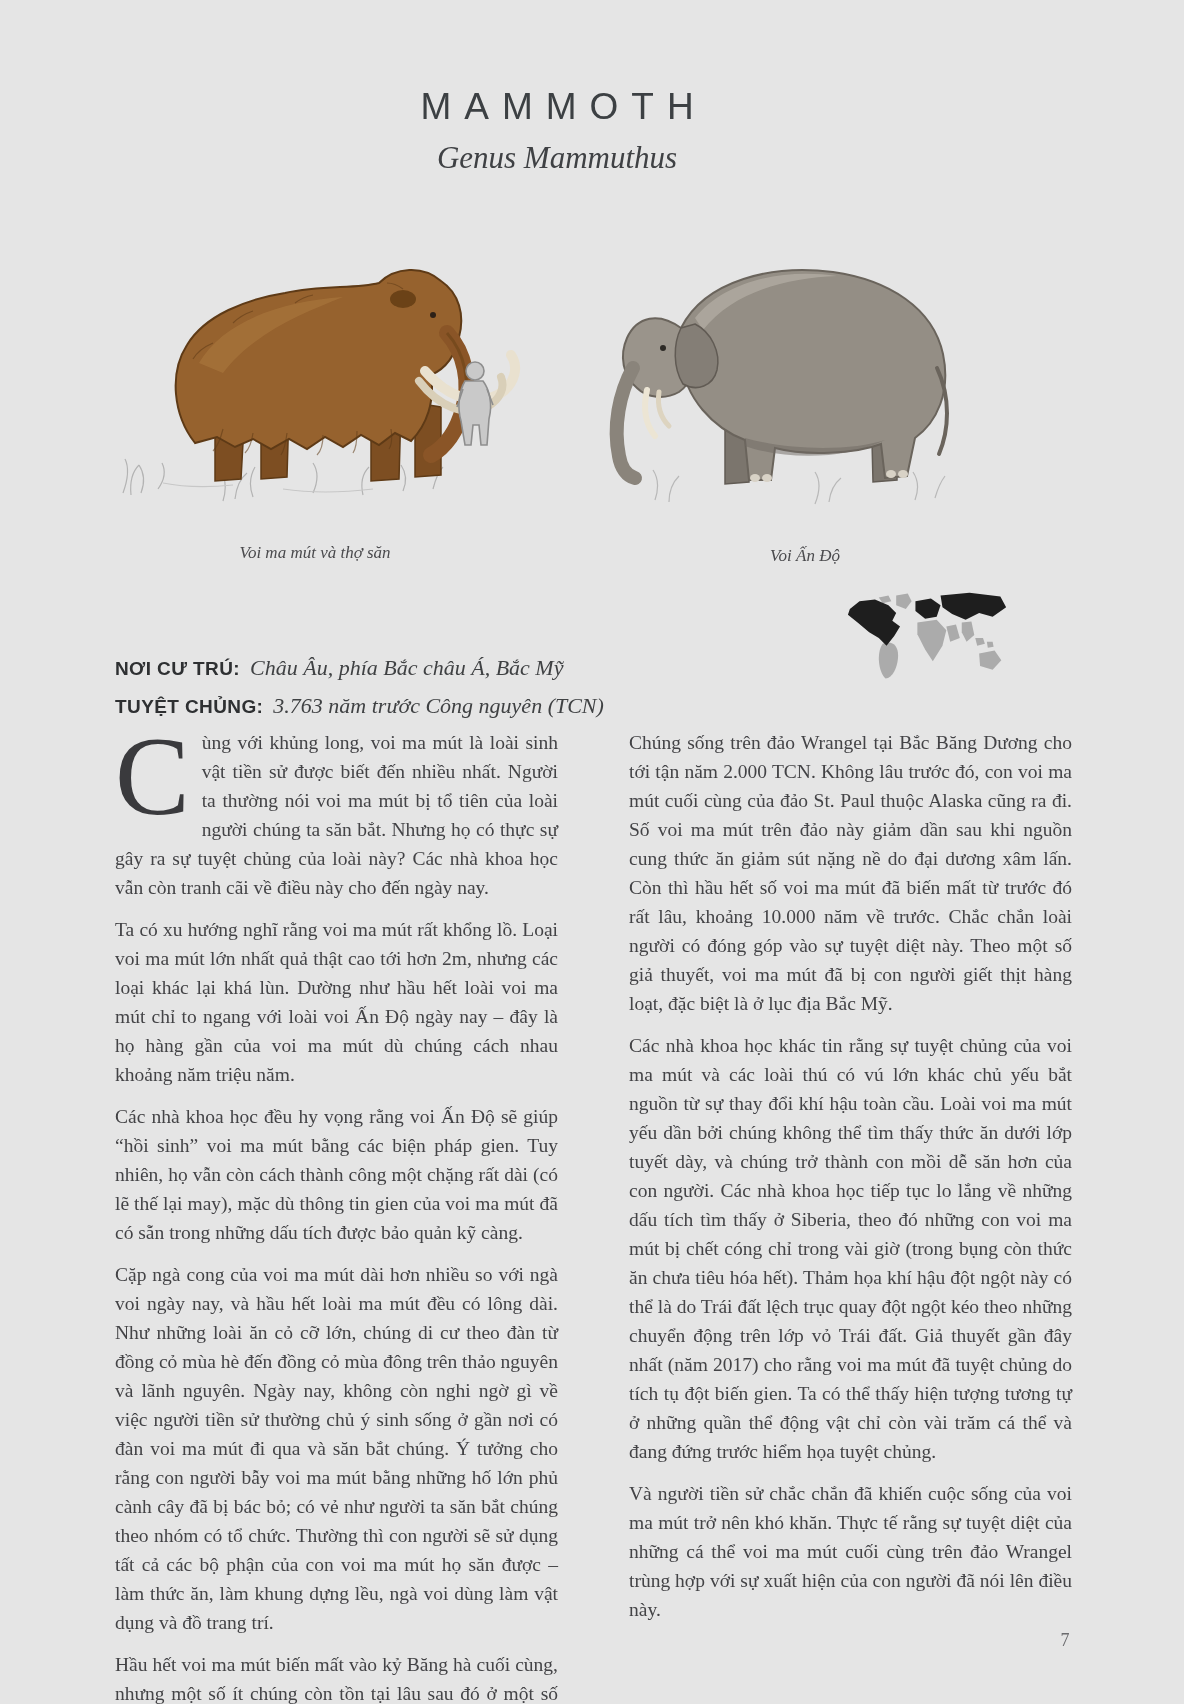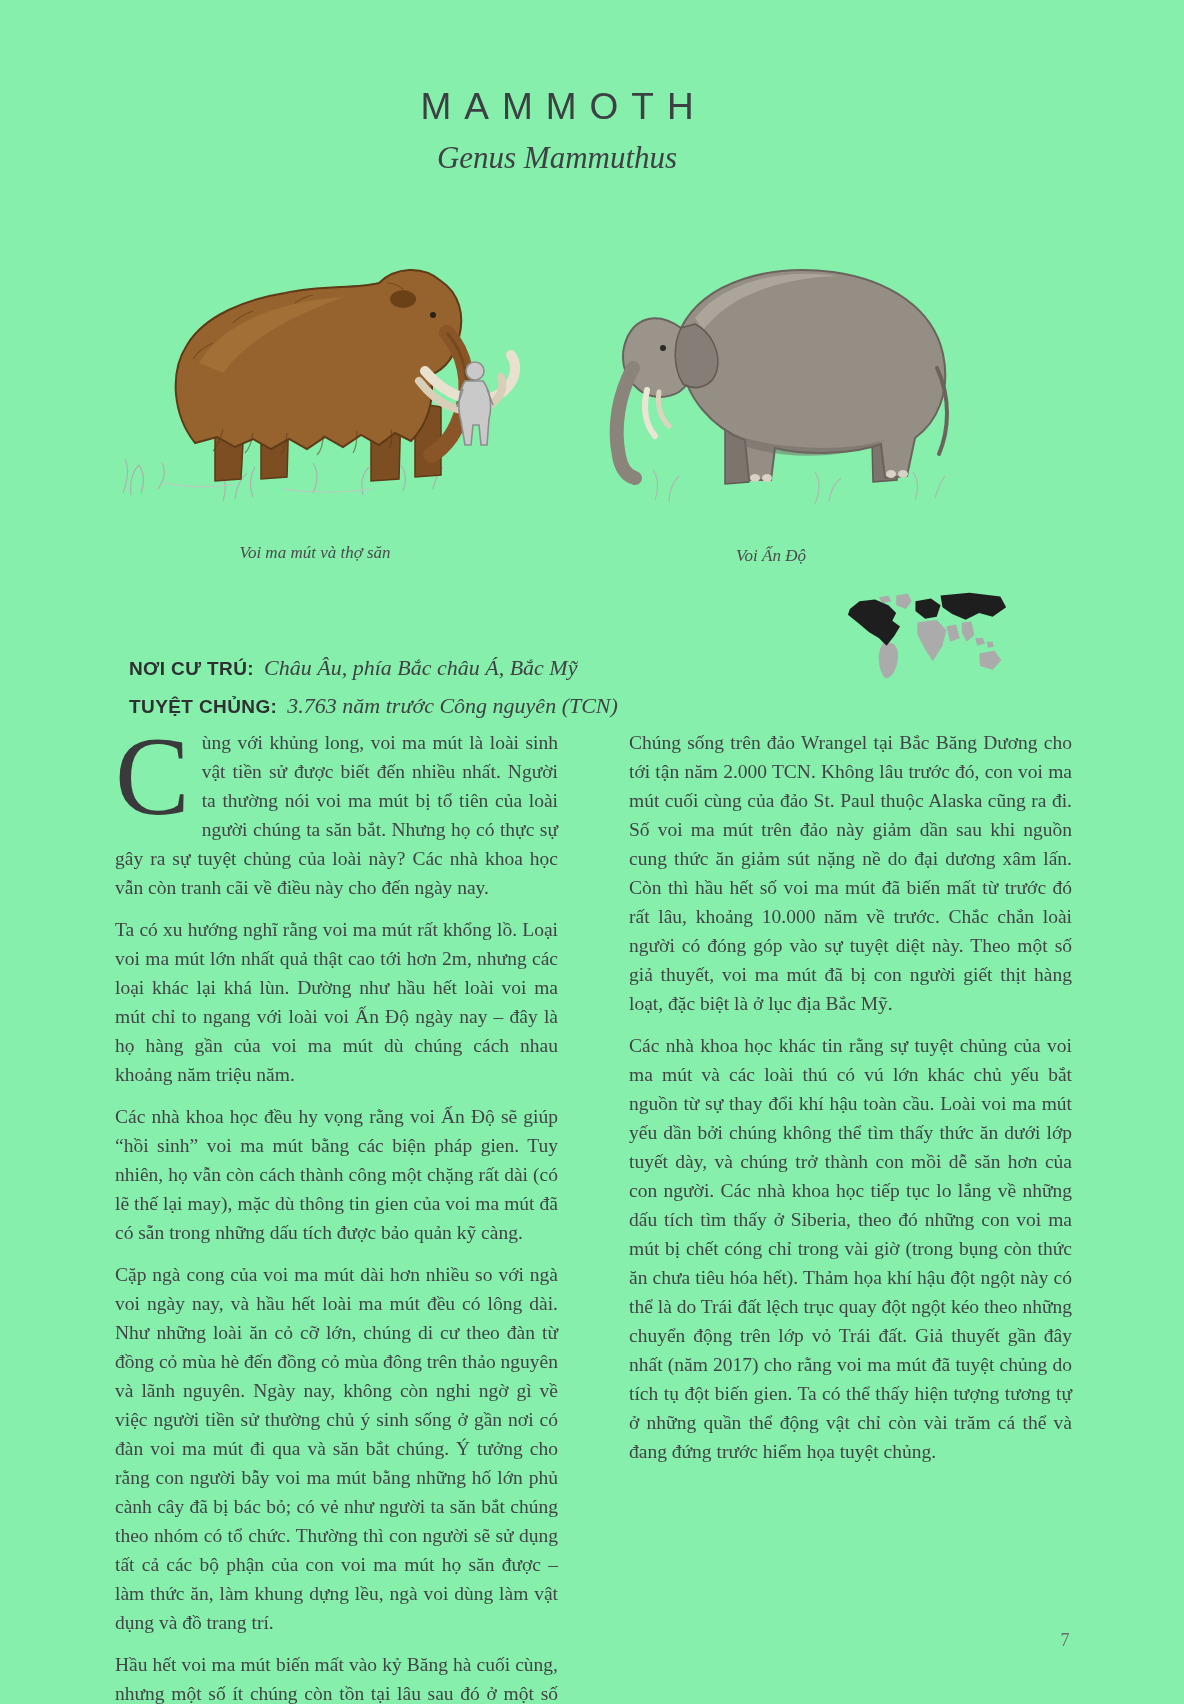--- a/index.html
+++ b/index.html
@@ -1,20 +1,20 @@
 <!DOCTYPE html>
 <html><head>
 <meta charset="utf-8">
 <style>
   * { margin:0; padding:0; box-sizing:border-box; }
   html,body { background:#ffffff; }
   .page {
     position:relative;
     width:1184px; height:1704px;
-    background:#86efac;
+    background:#e5e5e5;
     font-family:"Liberation Serif", serif;
     color:#434346;
     overflow:hidden;
   }
   
   .header { position:absolute; top:86px; left:0; width:1114px; text-align:center; }
   .title {
     font-family:"Liberation Sans", sans-serif;
     font-size:37px; font-weight:500;
     letter-spacing:13px; text-indent:13px;
@@ -28,23 +28,23 @@
   
   .fig { position:absolute; }
   .fig-mammoth { left:103px; top:193px; width:462px; height:322px; }
   .fig-elephant { left:585px; top:208px; width:430px; height:307px; }
   .caption {
     position:absolute;
     font-size:17px; font-style:italic; color:#4a4a4d;
     text-align:center;
   }
   .caption-mammoth { left:90px; top:543px; width:450px; }
-  .caption-elephant { left:556px; top:546px; width:430px; }
-  
-  .facts { position:absolute; left:129px; top:650px; width:520px; }
+  .caption-elephant { left:590px; top:546px; width:430px; }
+  
+  .facts { position:absolute; left:115px; top:650px; width:520px; }
   .facts-line { line-height:36px; white-space:nowrap; }
   .fact-label {
     font-family:"Liberation Sans", sans-serif;
     font-weight:700; font-size:19px; color:#2e3032;
     letter-spacing:0.4px;
   }
   .fact-value { font-size:22px; font-style:italic; color:#3f4143; padding-left:6px; }
   
   .map { position:absolute; left:846px; top:581px; width:164px; height:114px; }
   
@@ -227,18 +227,19 @@
     <div class="col">
       <p><span class="dropcap">C</span><span>ùng với khủng long, voi ma mút là loài sinh vật tiền sử được biết đến nhiều nhất. Người ta thường nói voi ma mút bị tổ tiên của loài người chúng ta săn bắt. Nhưng họ có thực sự gây ra sự tuyệt chủng của loài này? Các nhà khoa học vẫn còn tranh cãi về điều này cho đến ngày nay.</span></p>
       <p>Ta có xu hướng nghĩ rằng voi ma mút rất khổng lồ. Loại voi ma mút lớn nhất quả thật cao tới hơn 2m, nhưng các loại khác lại khá lùn. Dường như hầu hết loài voi ma mút chỉ to ngang với loài voi Ấn Độ ngày nay – đây là họ hàng gần của voi ma mút dù chúng cách nhau khoảng năm triệu năm.</p>
       <p>Các nhà khoa học đều hy vọng rằng voi Ấn Độ sẽ giúp “hồi sinh” voi ma mút bằng các biện pháp gien. Tuy nhiên, họ vẫn còn cách thành công một chặng rất dài (có lẽ thế lại may), mặc dù thông tin gien của voi ma mút đã có sẵn trong những dấu tích được bảo quản kỹ càng.</p>
       <p>Cặp ngà cong của voi ma mút dài hơn nhiều so với ngà voi ngày nay, và hầu hết loài ma mút đều có lông dài. Như những loài ăn cỏ cỡ lớn, chúng di cư theo đàn từ đồng cỏ mùa hè đến đồng cỏ mùa đông trên thảo nguyên và lãnh nguyên. Ngày nay, không còn nghi ngờ gì về việc người tiền sử thường chủ ý sinh sống ở gần nơi có đàn voi ma mút đi qua và săn bắt chúng. Ý tưởng cho rằng con người bẫy voi ma mút bằng những hố lớn phủ cành cây đã bị bác bỏ; có vẻ như người ta săn bắt chúng theo nhóm có tổ chức. Thường thì con người sẽ sử dụng tất cả các bộ phận của con voi ma mút họ săn được – làm thức ăn, làm khung dựng lều, ngà voi dùng làm vật dụng và đồ trang trí.</p>
       <p>Hầu hết voi ma mút biến mất vào kỷ Băng hà cuối cùng, nhưng một số ít chúng còn tồn tại lâu sau đó ở một số nơi.</p>
     </div>
     <div class="col">
       <p>Chúng sống trên đảo Wrangel tại Bắc Băng Dương cho tới tận năm 2.000 TCN. Không lâu trước đó, con voi ma mút cuối cùng của đảo St. Paul thuộc Alaska cũng ra đi. Số voi ma mút trên đảo này giảm dần sau khi nguồn cung thức ăn giảm sút nặng nề do đại dương xâm lấn. Còn thì hầu hết số voi ma mút đã biến mất từ trước đó rất lâu, khoảng 10.000 năm về trước. Chắc chắn loài người có đóng góp vào sự tuyệt diệt này. Theo một số giả thuyết, voi ma mút đã bị con người giết thịt hàng loạt, đặc biệt là ở lục địa Bắc Mỹ.</p>
       <p>Các nhà khoa học khác tin rằng sự tuyệt chủng của voi ma mút và các loài thú có vú lớn khác chủ yếu bắt nguồn từ sự thay đổi khí hậu toàn cầu. Loài voi ma mút yếu dần bởi chúng không thể tìm thấy thức ăn dưới lớp tuyết dày, và chúng trở thành con mồi dễ săn hơn của con người. Các nhà khoa học tiếp tục lo lắng về những dấu tích tìm thấy ở Siberia, theo đó những con voi ma mút bị chết cóng chỉ trong vài giờ (trong bụng còn thức ăn chưa tiêu hóa hết). Thảm họa khí hậu đột ngột này có thể là do Trái đất lệch trục quay đột ngột kéo theo những chuyển động trên lớp vỏ Trái đất. Giả thuyết gần đây nhất (năm 2017) cho rằng voi ma mút đã tuyệt chủng do tích tụ đột biến gien. Ta có thể thấy hiện tượng tương tự ở những quần thể động vật chỉ còn vài trăm cá thể và đang đứng trước hiểm họa tuyệt chủng.</p>
+      <p>Và người tiền sử chắc chắn đã khiến cuộc sống của voi ma mút trở nên khó khăn. Thực tế rằng sự tuyệt diệt của những cá thể voi ma mút cuối cùng trên đảo Wrangel trùng hợp với sự xuất hiện của con người đã nói lên điều này.</p>
     </div>
   </div>
 
   <div class="page-number">7</div>
 
 </div>
 
 </body></html>

